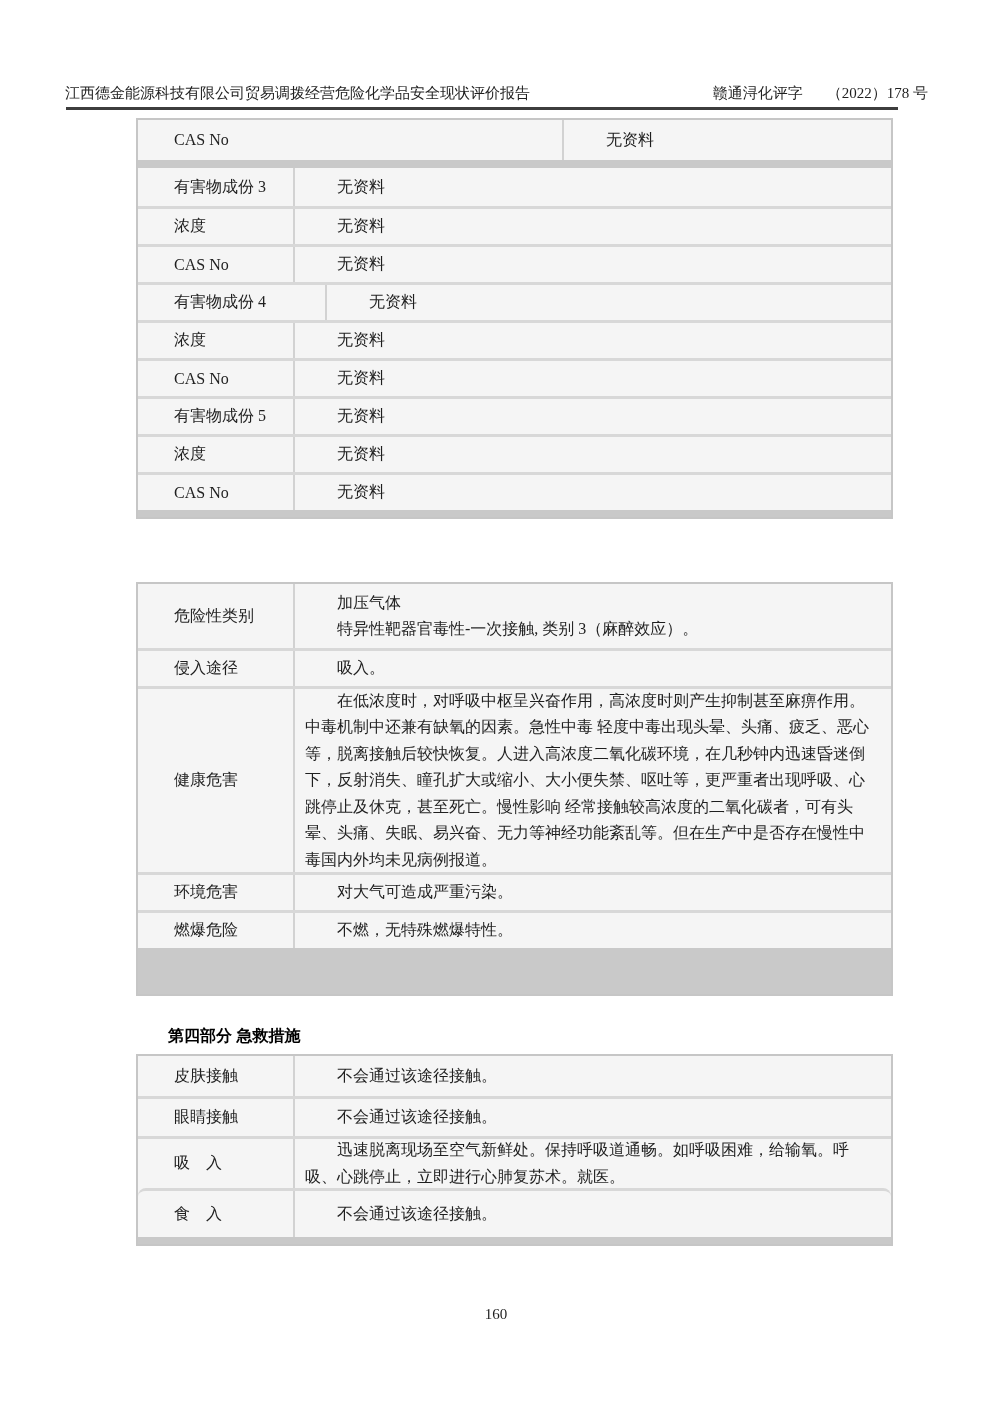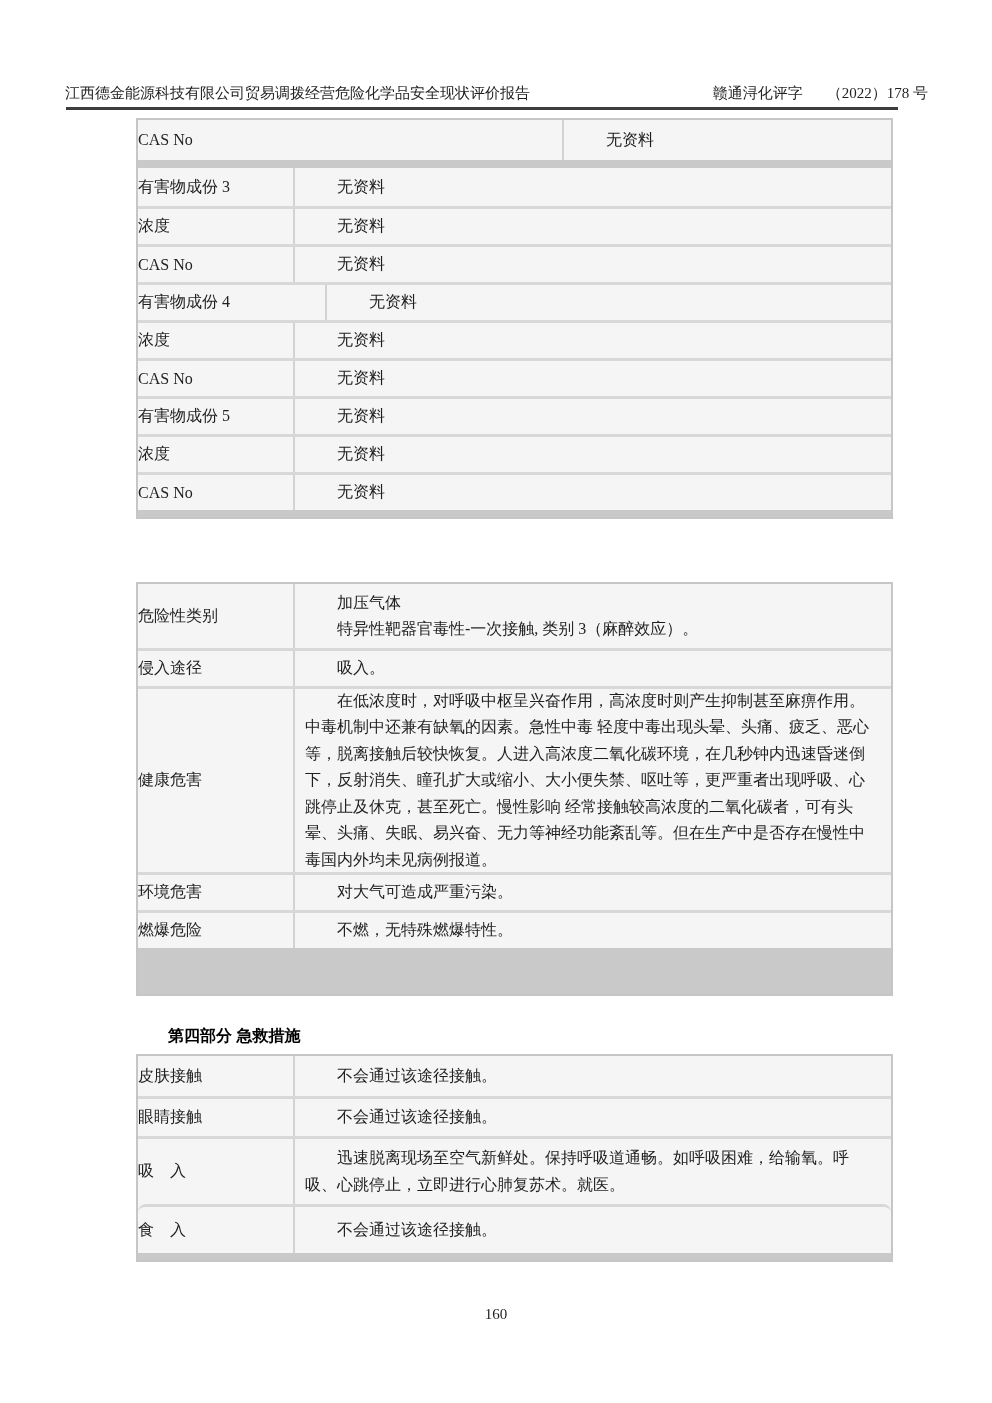--- a/index.html
+++ b/index.html
@@ -41,20 +41,21 @@
   #tblB{top:582px;}
   #tblC{top:1054px;}
   .trow{
     display:flex;align-items:center;
     box-sizing:border-box;
     background:var(--cell-bg);
   }
   .trow.sep{border-top:3px solid var(--rowline);}
   .tlabel{
     width:155px;flex:0 0 auto;box-sizing:border-box;
+    padding-left:36px;
     align-self:center;
   }
   .trow.wide .tlabel{width:424px;}
   .tvalue{
     flex:1 1 auto;box-sizing:border-box;
     border-left:2px solid var(--divider);
     padding:4px 12px 4px 10px;
     align-self:stretch;
     display:flex;flex-direction:column;justify-content:center;
     line-height:26.5px;
@@ -192,21 +193,21 @@
       <div class="tvalue">
         <div class="vline">不会通过该途径接触。</div>
       </div>
     </div>
     <div class="trow sep" style="height: 40px;">
       <div class="tlabel">眼睛接触</div>
       <div class="tvalue">
         <div class="vline">不会通过该途径接触。</div>
       </div>
     </div>
-    <div class="trow sep" style="height: 68px;">
+    <div class="trow sep" style="height: 52px;">
       <div class="tlabel">吸　入</div>
       <div class="tvalue">
         <div class="vline">迅速脱离现场至空气新鲜处。保持呼吸道通畅。如呼吸困难，给输氧。呼吸、心跳停止，立即进行心肺复苏术。就医。</div>
       </div>
     </div>
     <div class="trow sep" style="height: 49px; border-radius: 8px;">
       <div class="tlabel">食　入</div>
       <div class="tvalue">
         <div class="vline">不会通过该途径接触。</div>
       </div>

